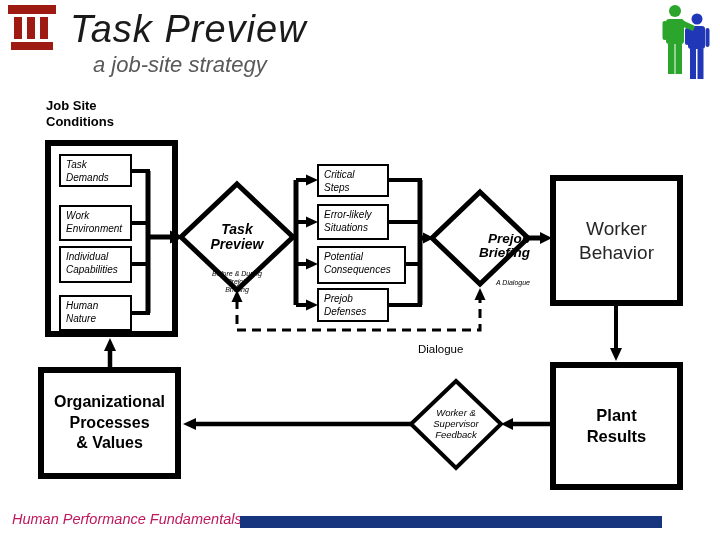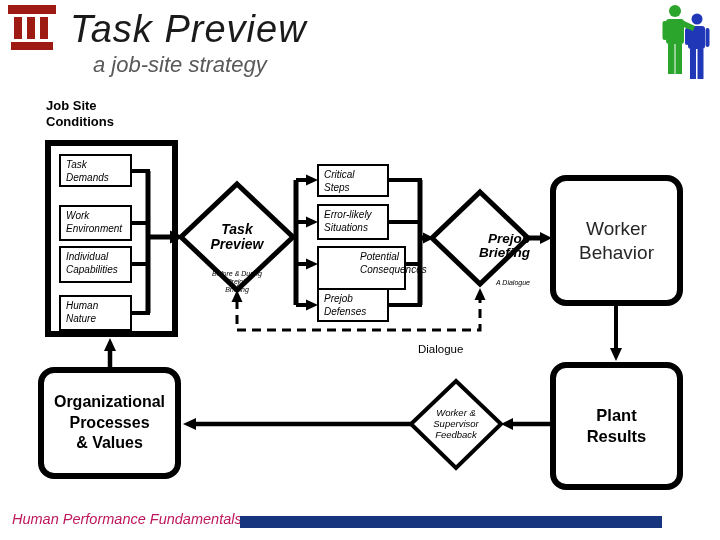--- a/index.html
+++ b/index.html
@@ -8,21 +8,21 @@
     font-family:"Liberation Sans",sans-serif;color:#000;overflow:hidden;
   }
   .abs{position:absolute;}
   
   .title{left:70px;top:8px;font-size:38px;font-style:italic;color:#1a1a1a;letter-spacing:1px;white-space:nowrap;}
   .subtitle{left:93px;top:52px;font-size:22px;font-style:italic;color:#595959;white-space:nowrap;}
   
   .thinbox{border:2px solid #000;background:transparent;box-sizing:border-box;}
   .thickbox{border:6px solid #000;background:transparent;box-sizing:border-box;}
   .small-label{font-size:10px;line-height:1.25;font-style:italic;white-space:pre-line;padding:3px 0 0 5px;}
-  .center-label{display:flex;align-items:center;justify-content:center;text-align:center;white-space:pre-line;border-radius:16px;}
+  .center-label{display:flex;align-items:center;justify-content:center;text-align:center;white-space:pre-line;}
   .jsc-label{left:46px;top:98px;font-size:13px;font-weight:bold;line-height:1.25;white-space:pre-line;}
   
   .dia-label{text-align:center;white-space:pre-line;}
   .dia-title{font-size:14px;font-weight:bold;font-style:italic;line-height:1.05;white-space:pre-line;}
   .dia-note{font-size:7px;font-style:italic;line-height:1.15;white-space:pre-line;margin-top:1px;}
   .fb-label{font-size:9.5px;font-style:italic;line-height:1.15;text-align:center;white-space:pre-line;}
   .dialogue{left:418px;top:343px;font-size:11.5px;}
   
   .wb-text{font-size:19px;font-weight:400;color:#262626;line-height:1.25;}
   .pr-text{font-size:16.5px;font-weight:bold;line-height:1.3;}
@@ -150,21 +150,21 @@
   </div>
 
   <div class="abs thinbox" style="left:317px;top:164px;width:72px;height:33px;">
     <div class="small-label">Critical
 Steps</div>
   </div>
   <div class="abs thinbox" style="left:317px;top:204px;width:72px;height:36px;">
     <div class="small-label">Error-likely
 Situations</div>
   </div>
-  <div class="abs thinbox" style="left:317px;top:246px;width:89px;height:44px;padding-left:36px;">
+  <div class="abs thinbox" style="left:317px;top:246px;width:89px;height:38px;">
     <div class="small-label">Potential
 Consequences</div>
   </div>
   <div class="abs thinbox" style="left:317px;top:288px;width:72px;height:34px;">
     <div class="small-label">Prejob
 Defenses</div>
   </div>
 
   <div class="abs dia-label" style="left:430px;top:214px;width:100px;text-align:right;">
     <div class="dia-title" style="font-size:13.5px;">Prejob

